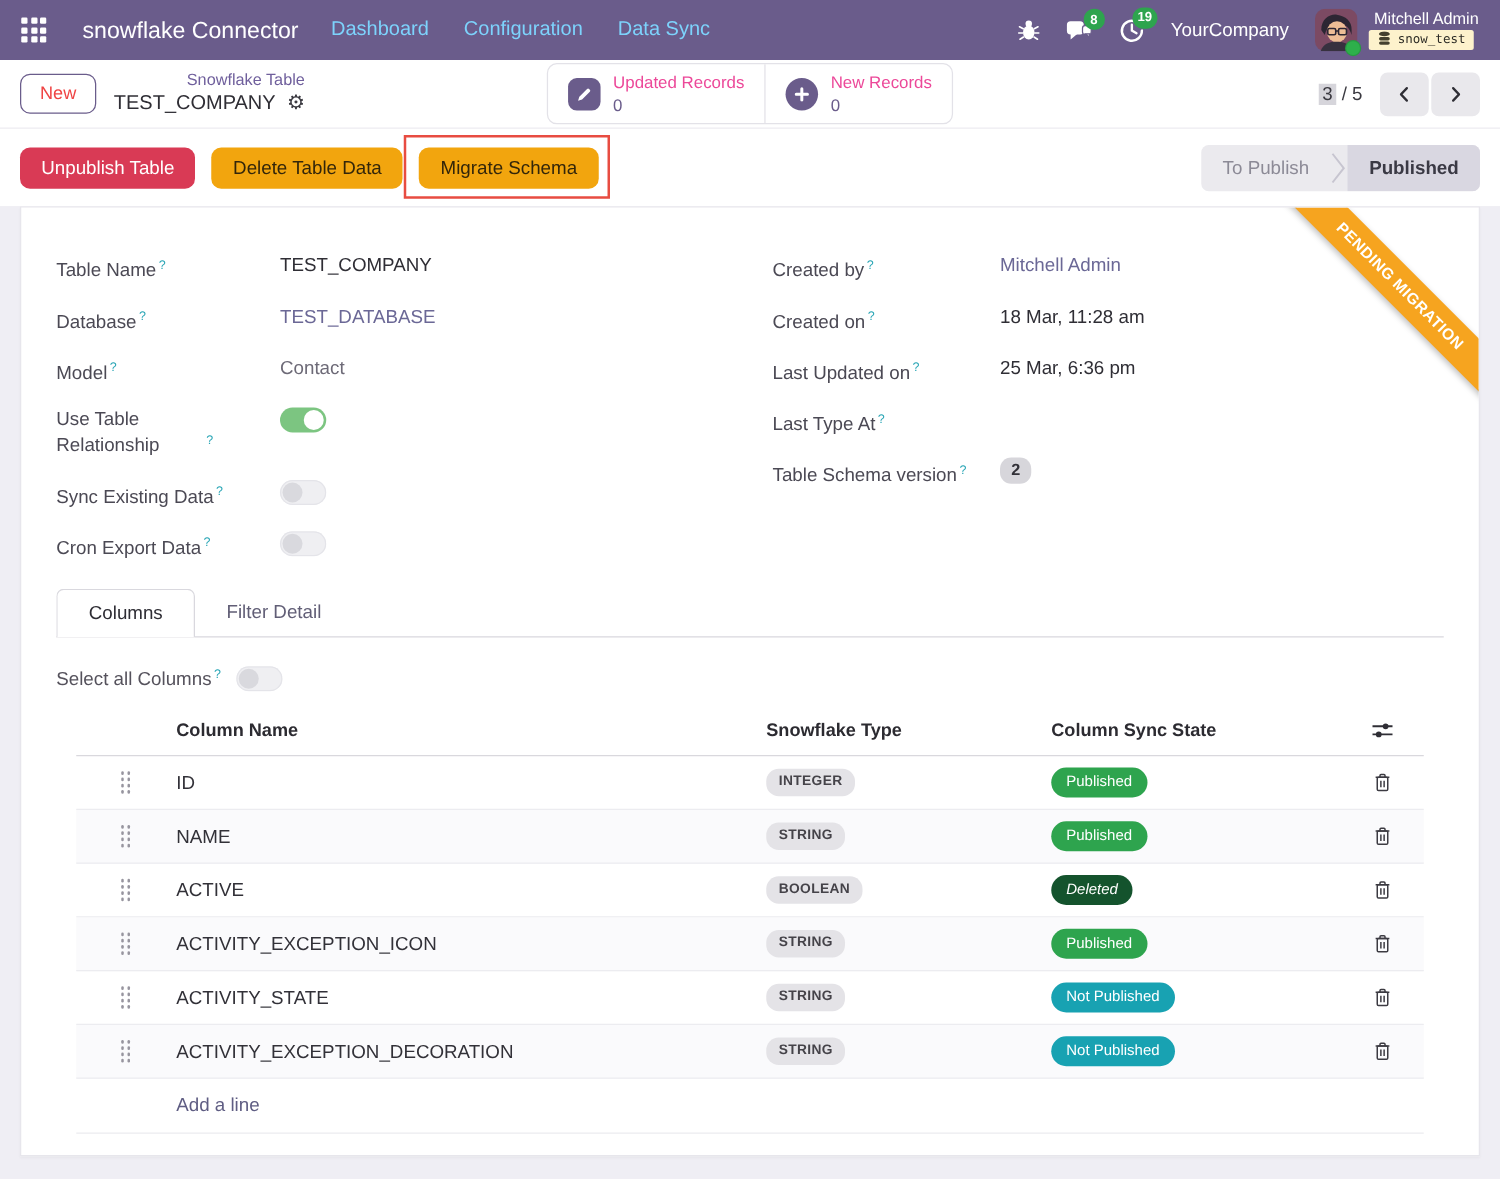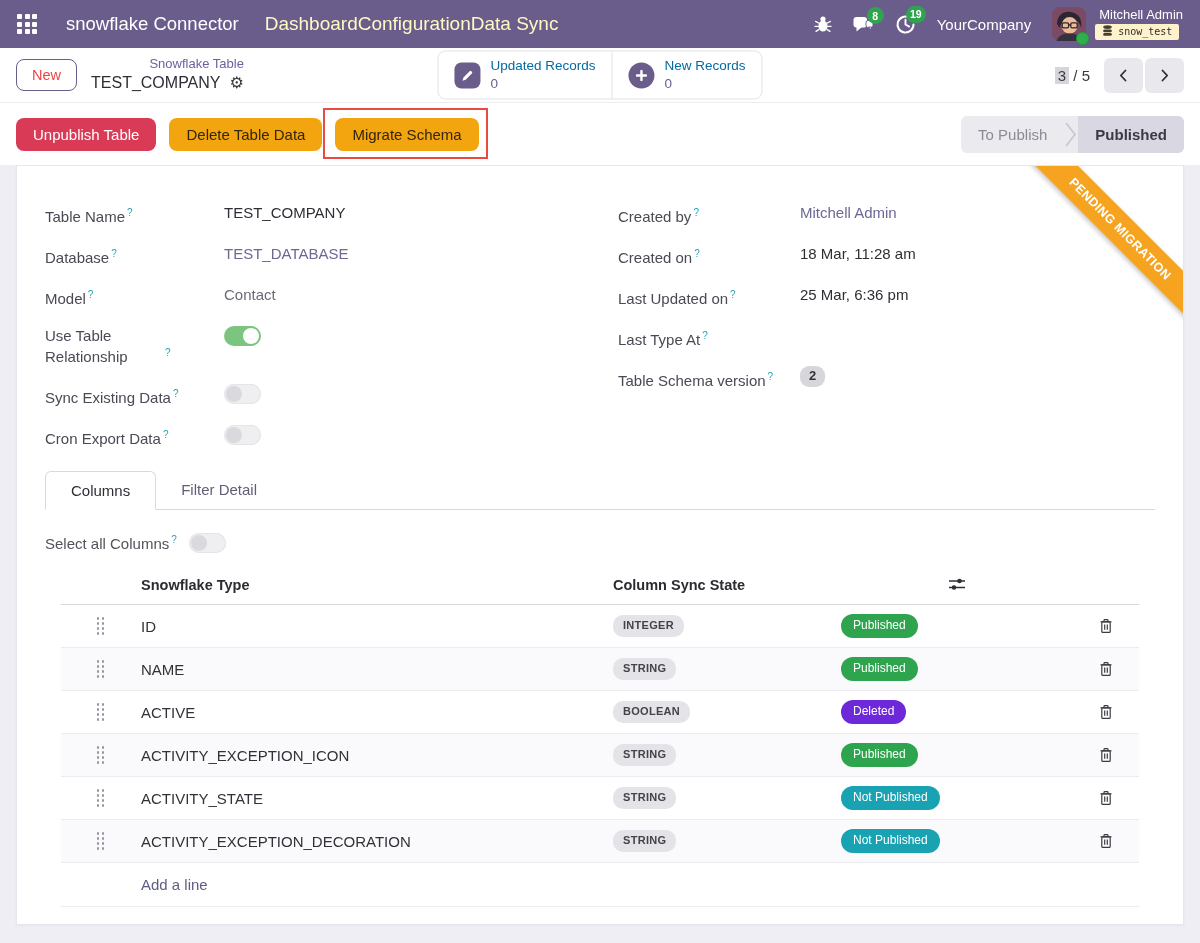--- a/index.html
+++ b/index.html
@@ -4,21 +4,21 @@
 <style>
   * { margin:0; padding:0; box-sizing:border-box; }
   html,body { width:1200px; height:943px; overflow:hidden; background:#efeef4;
     font-family:"Liberation Sans","DejaVu Sans",sans-serif; font-size:15px; color:#2f2e35; }
 
   
   .navbar { height:48px; background:#6a5c8b; display:flex; align-items:center; padding:0 17px; gap:26px; color:#fff; }
   .brand { display:flex; align-items:center; gap:29px; font-size:18.5px; }
   .apps-grid { width:20px; height:20px; display:grid; grid-template-columns:repeat(3,1fr); gap:2.5px; cursor:pointer; }
   .apps-grid span { background:#fff; border-radius:1px; }
-  .nav-menu { display:flex; font-size:19px; color:#fef9c3; }
+  .nav-menu { display:flex; gap:28px; font-size:16px; color:#7dd3fc; }
   .nav-menu span { cursor:pointer; }
   .nav-right { margin-left:auto; display:flex; align-items:center; gap:21px; }
   .icon-wrap { position:relative; display:flex; cursor:pointer; }
   .count-badge { position:absolute; top:-8px; right:-10px; background:#2ea44e; color:#fff; font-size:10.5px;
     font-weight:700; min-width:17px; height:17px; border-radius:9px; display:flex; align-items:center;
     justify-content:center; padding:0 4px; }
   .company { font-size:15px; cursor:pointer; }
   .user-box { display:flex; align-items:center; gap:9px; cursor:pointer; }
   .avatar { width:34px; height:34px; border-radius:8px; position:relative; flex:none; }
   .presence { position:absolute; right:-3px; bottom:-4px; width:13px; height:13px; border-radius:50%;
@@ -35,21 +35,21 @@
     font-size:14.5px; cursor:pointer; font-family:inherit; }
   .crumbs { margin-left:14px; display:flex; flex-direction:column; line-height:1.3;align-items:flex-end; }
   .crumb-parent { font-size:13px; color:#6f5f9c; cursor:pointer; }
   .crumb-current { font-size:16px; color:#2f2e35; display:flex; gap:9px; align-items:center; }
   .gear { font-size:16px; color:#3b3a41; cursor:pointer; line-height:1; }
   .stat-group { position:absolute; left:50%; top:50%; transform:translate(-50%,-50%); display:flex;
     border:1px solid #e3e2e8; border-radius:8px; background:#fff; }
   .stat-btn { display:flex; align-items:center; gap:10px; padding:6px 16px; cursor:pointer; }
   .stat-btn + .stat-btn { border-left:1px solid #e3e2e8; }
   .stat-texts { display:flex; flex-direction:column; line-height:1.3; }
-  .stat-label { font-size:13.5px; color:#0369a1; }
+  .stat-label { font-size:13.5px; color:#ec4899; }
   .stat-value { font-size:13.5px; color:#6a5c8b; }
   .stat-icon { width:26px; height:26px; border-radius:7px; background:#6a5c8b; display:flex;
     align-items:center; justify-content:center; flex:none; }
   .stat-icon.round { border-radius:50%; }
   .pager { margin-left:auto; display:flex; align-items:center; gap:14px; font-size:15px; color:#3a3940; }
   .pager-current { background:#d6d5db; padding:0 3px; cursor:text; }
   .pager-btns { display:flex; gap:2px; }
   .pager-btn { width:39px; height:35px; background:#e9e8ec; border:none; border-radius:6px; display:flex;
     align-items:center; justify-content:center; cursor:pointer; }
 
@@ -343,20 +343,21 @@
   </div>
 
   <div class="select-all">
     <span class="lbl"><span>Select all Columns</span><sup class="help">?</sup></span>
     <span class="switch" data-state="off"></span>
   </div>
 
   <div class="cols-table">
     <div class="tgrid thead">
       <span></span>
+      <span>Column Name</span>
       <span>Snowflake Type</span>
       <span>Column Sync State</span>
       <button class="opt-btn">
         <svg width="18" height="15" viewBox="0 0 18 15">
           <line x1="1" y1="4" x2="17" y2="4" stroke="#2f2e35" stroke-width="1.5"></line>
               <circle cx="11.5" cy="4" r="2.3" fill="#2f2e35"></circle>
           <line x1="1" y1="10.5" x2="17" y2="10.5" stroke="#2f2e35" stroke-width="1.5"></line>
               <circle cx="6" cy="10.5" r="2.3" fill="#2f2e35"></circle>
         </svg>
       </button>
@@ -418,21 +419,21 @@
               <i></i>
               <i></i>
               <i></i>
               <i></i>
               <i></i>
               <i></i>
               <i></i>
             </span>
         <span>ACTIVE</span>
         <span><span class="type-badge">BOOLEAN</span></span>
-        <span><span class="state-badge" style="background-color: #6d28d9;">Deleted</span></span>
+        <span><span class="state-badge" style="background-color: #14532d; font-style: italic;">Deleted</span></span>
         <button class="trash-btn">
               <svg width="14" height="16" viewBox="0 0 14 16">
                 <g stroke="#3c3b42" stroke-width="1.2" fill="none">
                   <path d="M1.5 3.8 H12.5"></path>
                   <path d="M5 3.8 V2.4 A0.8 0.8 0 0 1 5.8 1.6 H8.2 A0.8 0.8 0 0 1 9 2.4 V3.8"></path>
                   <rect x="2.8" y="3.8" width="8.4" height="10.6" rx="1"></rect>
                   <path d="M5.7 6.6 V11.8 M8.3 6.6 V11.8"></path>
                 </g>
               </svg>
             </button>

